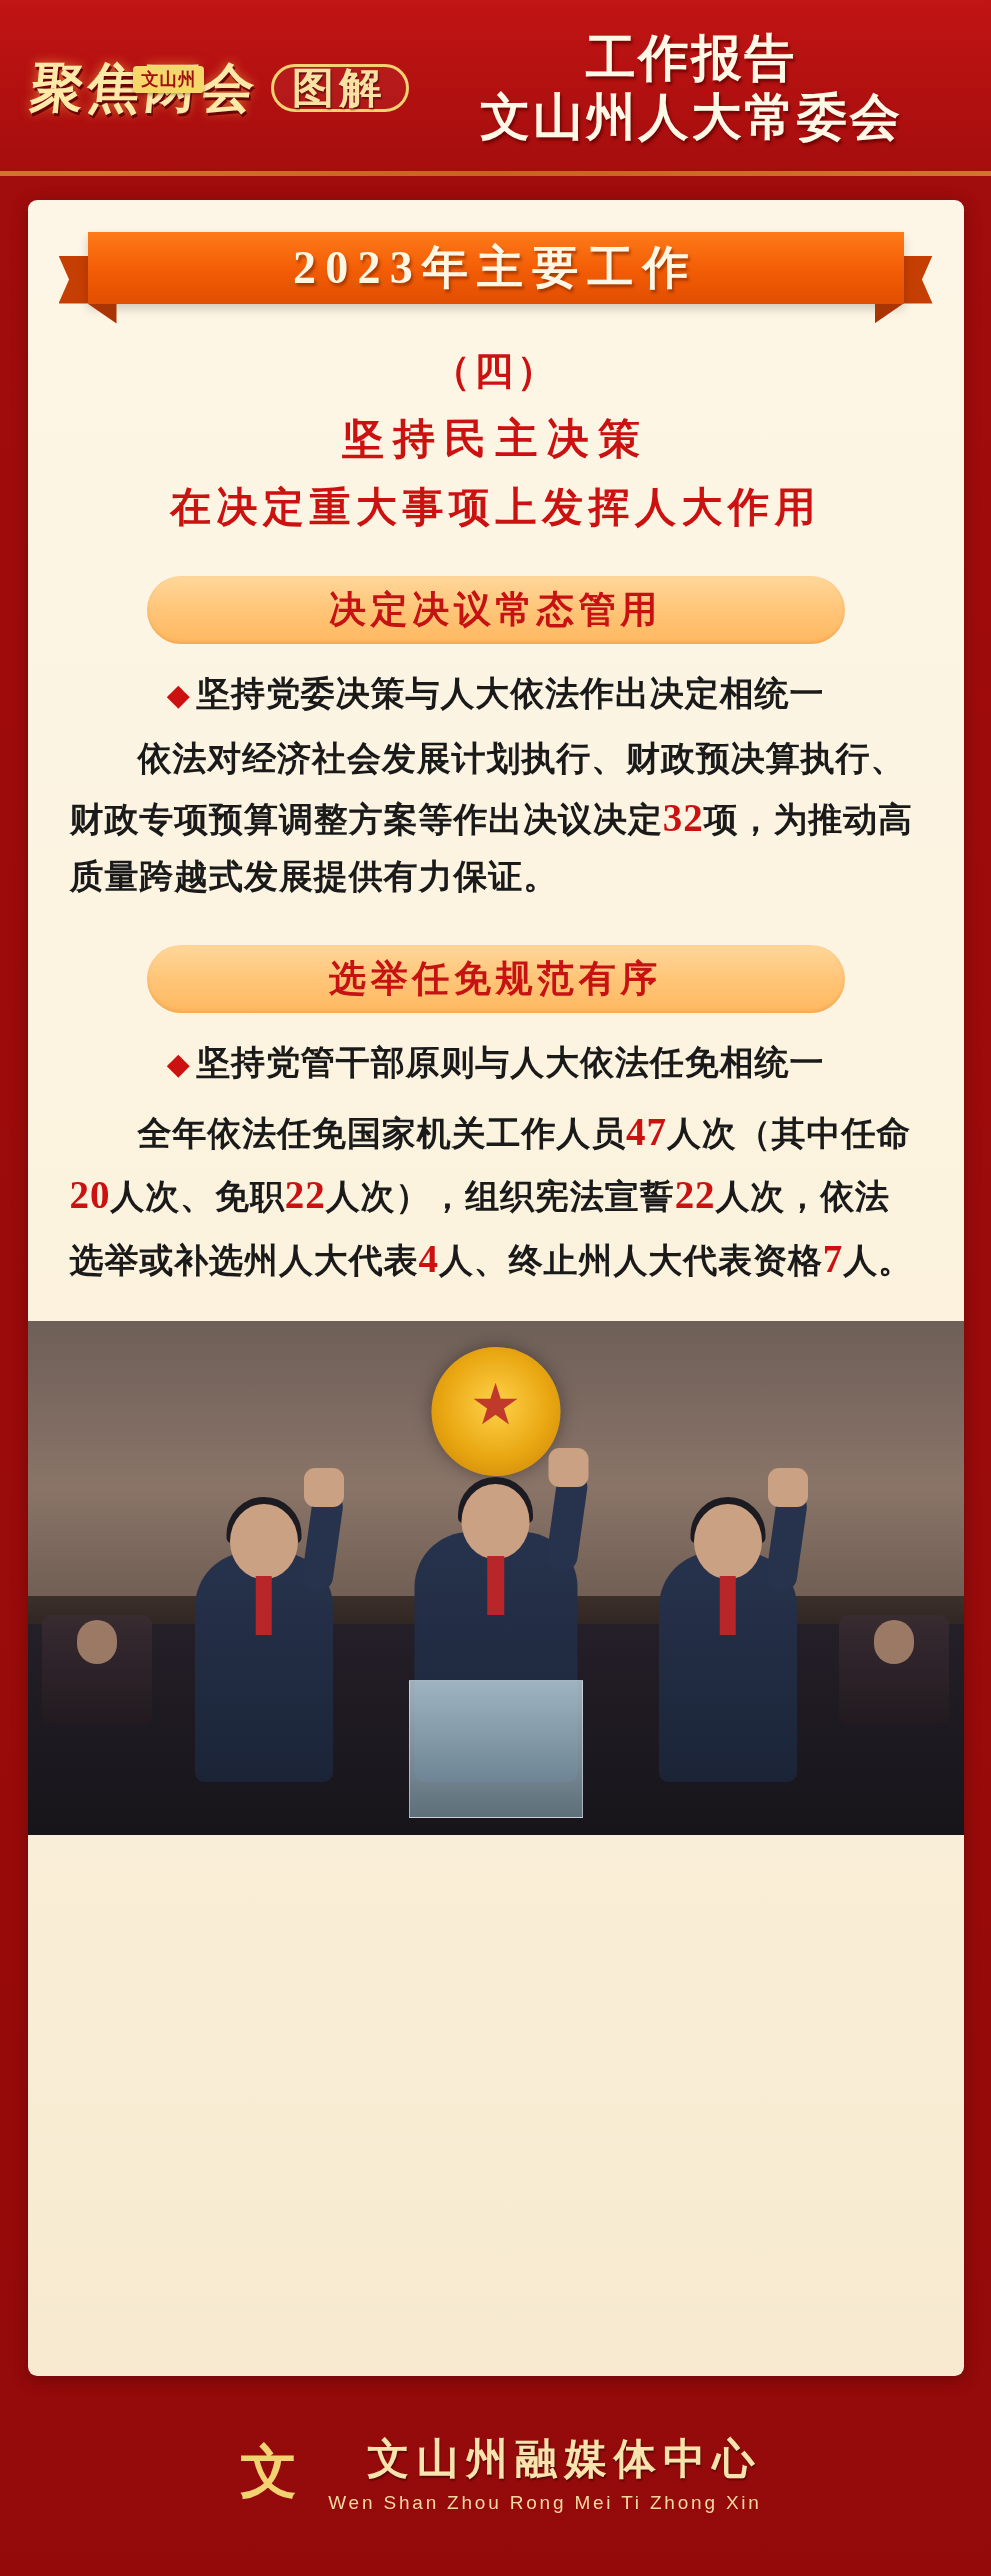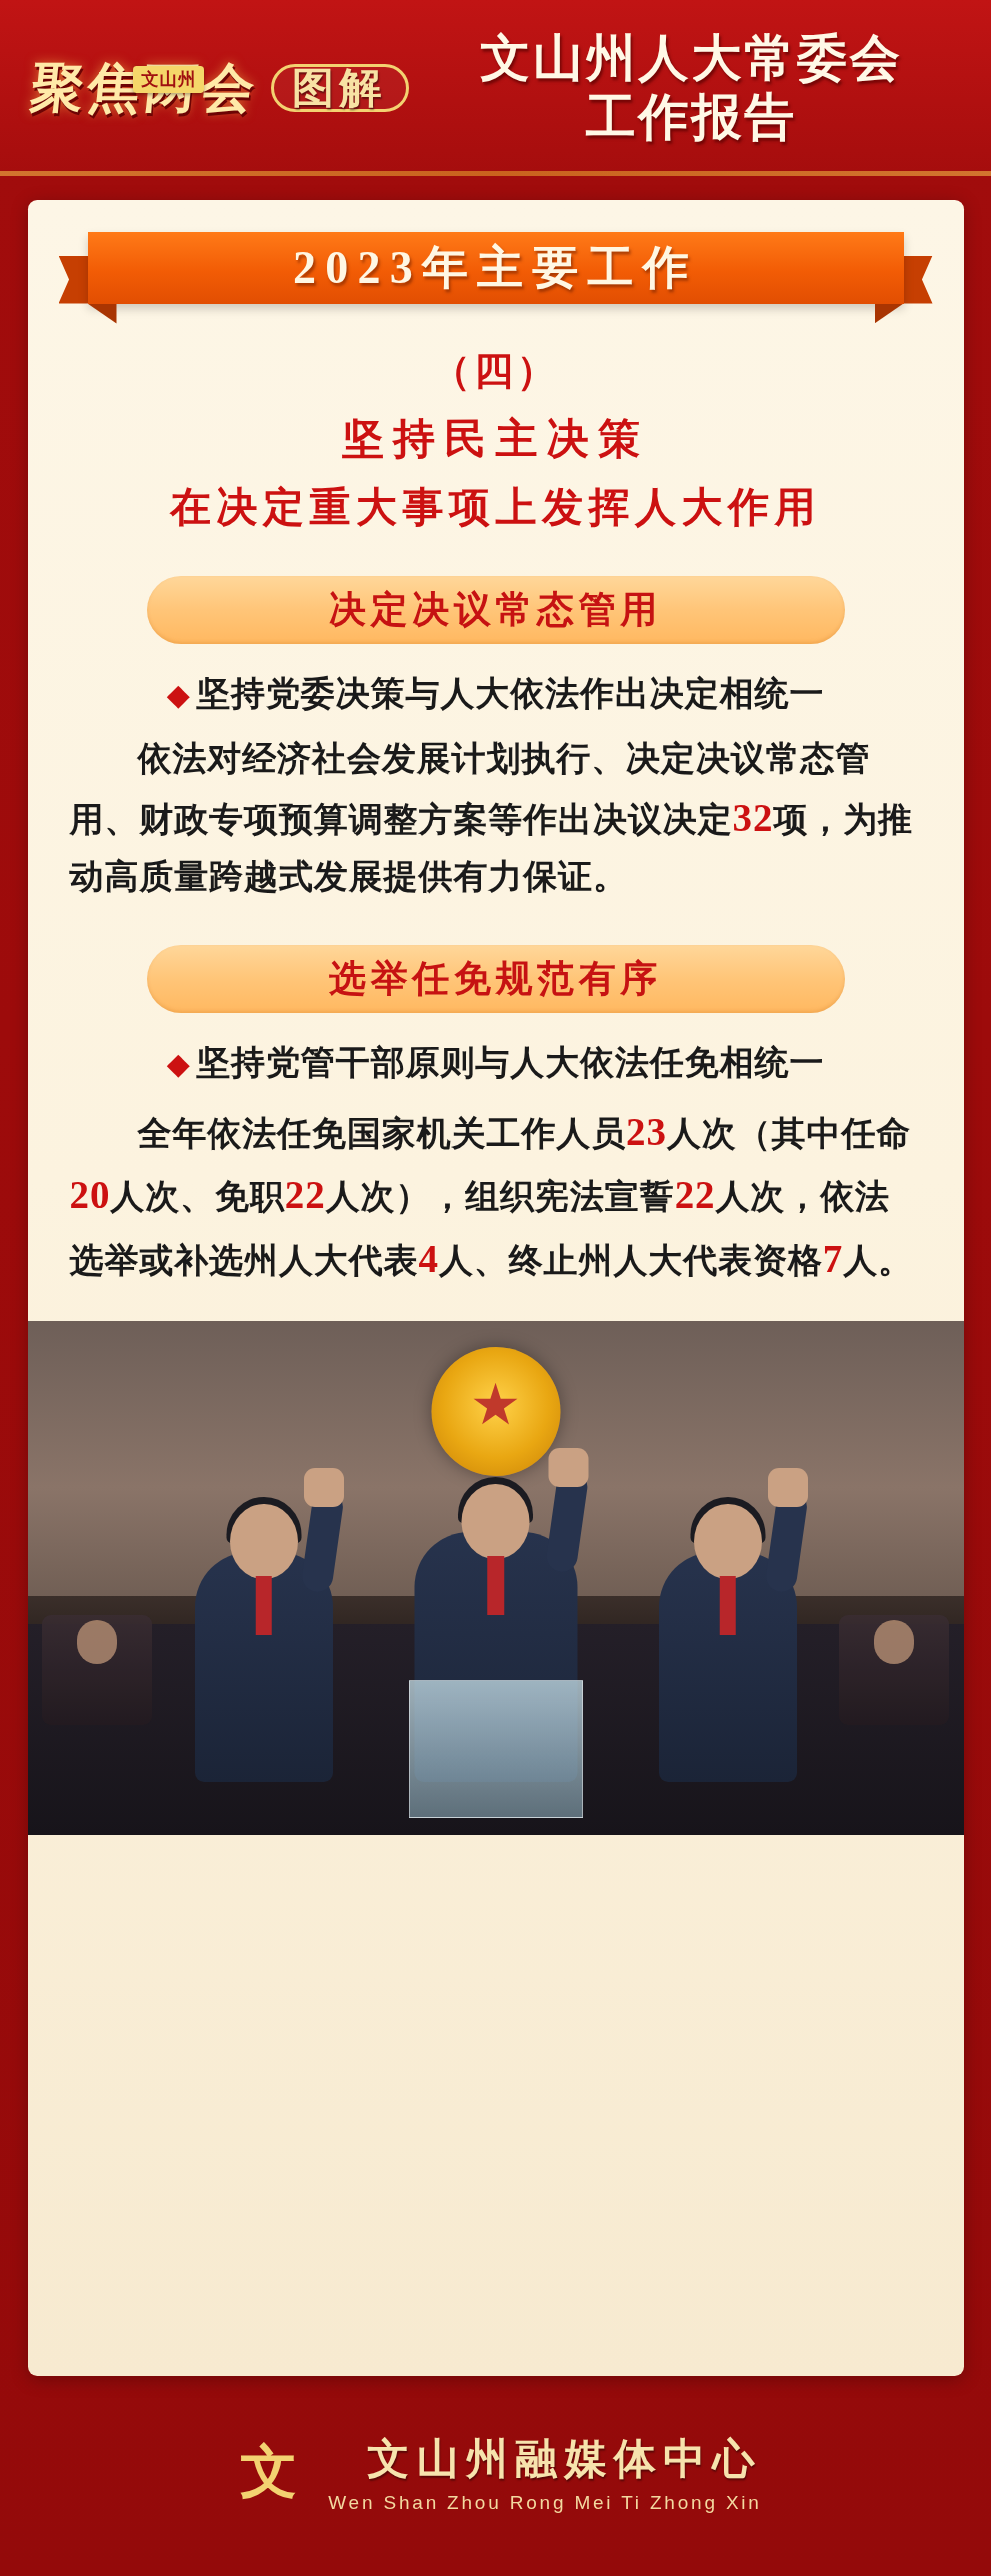--- a/index.html
+++ b/index.html
@@ -342,22 +342,22 @@
 
   <div class="header">
     <div class="logo-block">
       <div class="logo-main">聚焦两会</div>
       <div class="logo-badge">文山州</div>
     </div>
     <div class="tujie">
       <span>图解</span>
     </div>
     <div class="header-title">
+      <div>工作报告</div>
       <div>文山州人大常委会</div>
-      <div>工作报告</div>
     </div>
   </div>
 
   <div class="card">
 
     <div class="ribbon-wrap">
       <div class="ribbon-tail left"></div>
       <div class="ribbon-tail right"></div>
       <div class="ribbon">
         <span>2023年主要工作</span>
@@ -370,31 +370,31 @@
     <div class="sec-line">坚持民主决策</div>
     <div class="sec-line wide">在决定重大事项上发挥人大作用</div>
 
     <div class="pill">
       <span>决定决议常态管用</span>
     </div>
     <div class="body-block">
       <div class="bullet">
         <span class="dia">◆</span><span>坚持党委决策与人大依法作出决定相统一</span>
       </div>
-      <div class="para"><span>依法对经济社会发展计划执行、决定决议常态管用、财政专项预算调整方案等作出决议决定</span><span class="num">32</span><span>项，为推动高质量跨越式发展提供有力保证。</span></div>
+      <div class="para"><span>依法对经济社会发展计划执行、财政预决算执行、财政专项预算调整方案等作出决议决定</span><span class="num">32</span><span>项，为推动高质量跨越式发展提供有力保证。</span></div>
     </div>
 
     <div class="pill">
       <span>选举任免规范有序</span>
     </div>
     <div class="body-block">
       <div class="bullet">
         <span class="dia">◆</span><span>坚持党管干部原则与人大依法任免相统一</span>
       </div>
-      <div class="para"><span>全年依法任免国家机关工作人员</span><span class="num">23</span><span>人次（其中任命</span><span class="num">20</span><span>人次、免职</span><span class="num">22</span><span>人次），组织宪法宣誓</span><span class="num">22</span><span>人次，依法选举或补选州人大代表</span><span class="num">4</span><span>人、终止州人大代表资格</span><span class="num">7</span><span>人。</span></div>
+      <div class="para"><span>全年依法任免国家机关工作人员</span><span class="num">47</span><span>人次（其中任命</span><span class="num">20</span><span>人次、免职</span><span class="num">22</span><span>人次），组织宪法宣誓</span><span class="num">22</span><span>人次，依法选举或补选州人大代表</span><span class="num">4</span><span>人、终止州人大代表资格</span><span class="num">7</span><span>人。</span></div>
     </div>
 
     <div class="photo">
       <div class="ph-wall"></div>
       <div class="ph-emblem"></div>
       <div class="ph-desk"></div>
       <div class="ph-floor"></div>
 
       <div class="ph-side l">
           <div class="h"></div>

